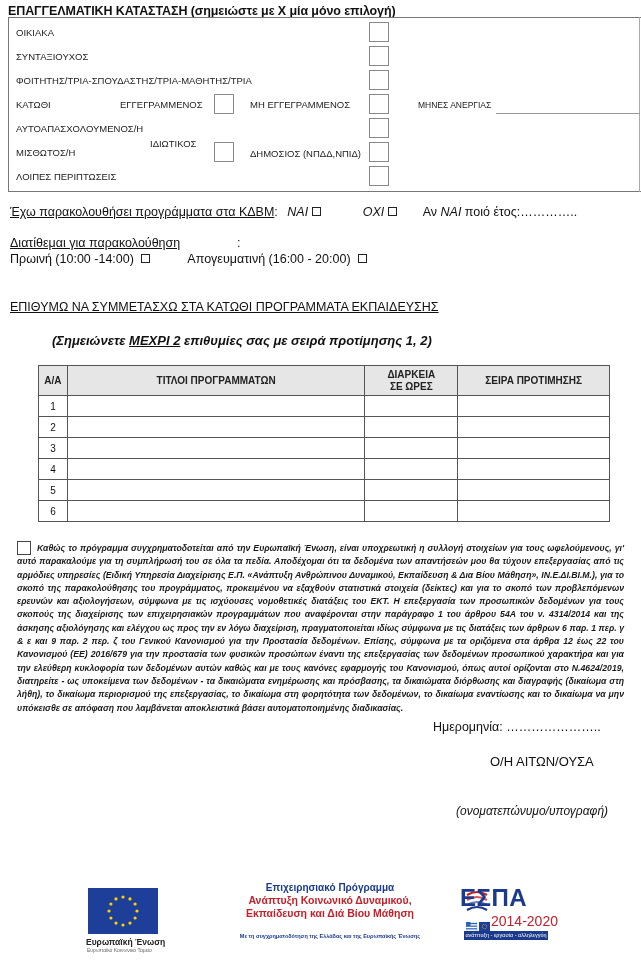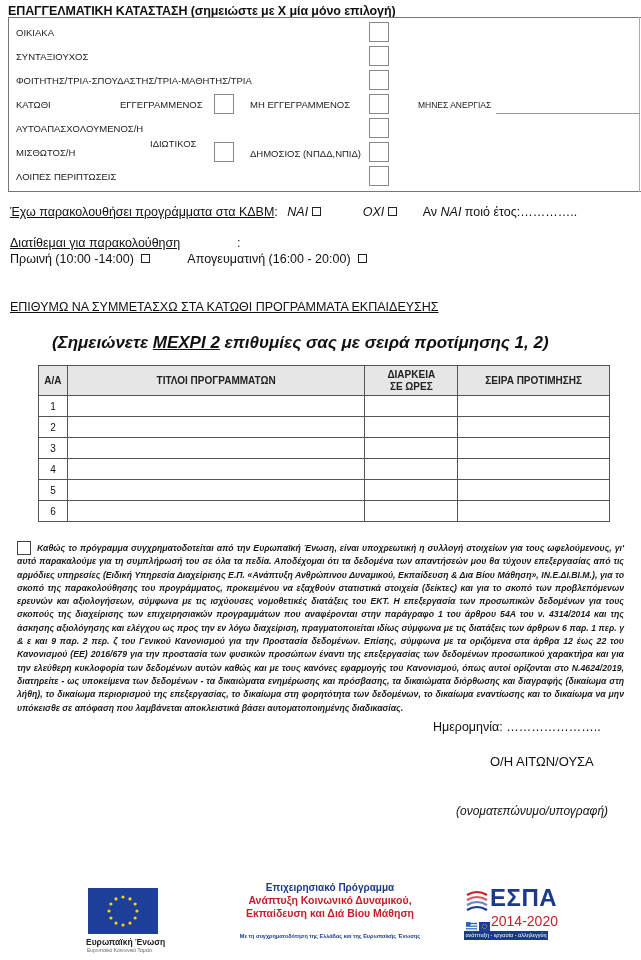--- a/index.html
+++ b/index.html
@@ -17,21 +17,21 @@
   .months-line { left: 496px; top: 113px; width: 144px; height: 1px; background: #999; }
 
   
   .line-text { font-size: 12.5px; white-space: nowrap; color: #111; }
   .u { text-decoration: underline; }
   .i { font-style: italic; }
   .sq { display: inline-block; width: 9px; height: 9px; border: 1.2px solid #222; margin-left: 4px; vertical-align: 0px; }
 
   
   .prog-title { left: 10px; top: 300px; font-size: 12.5px; text-decoration: underline; white-space: nowrap; }
-  .prog-sub { left: 52px; top: 333px; font-size: 17px; font-weight: bold; font-style: italic; white-space: nowrap; }
+  .prog-sub { left: 52px; top: 333px; font-size: 13px; font-weight: bold; font-style: italic; white-space: nowrap; }
   table.prog { position: absolute; left: 38px; top: 365px; width: 572px; border-collapse: collapse; }
   table.prog th, table.prog td { border: 1.2px solid #555; font-size: 10px; text-align: center; font-weight: normal; }
   table.prog th { background: #e6e6e6; height: 30px; font-weight: bold; color: #222; line-height: 12px; }
   table.prog td { height: 21px; }
   .c1 { width: 29px; } .c2 { width: 298px; } .c3 { width: 93px; } .c4 { width: 152px; }
 
   
   .consent-box { left: 17px; top: 541px; width: 14px; height: 14px; border: 1.3px solid #444; }
   .consent-text { left: 17px; top: 542px; width: 607px; font-size: 8.7px; font-style: italic; font-weight: bold; line-height: 13.3px; text-align: justify; color: #1a1a1a; text-indent: 20px; }
 
@@ -43,21 +43,21 @@
   
   .eu-flag { left: 88px; top: 888px; width: 70px; height: 46px; background: #1d3f99; }
   .eu-flag svg { display: block; }
   .eu-name { left: 86px; top: 937px; font-size: 8.5px; font-weight: bold; color: #222; white-space: nowrap; }
   .eu-fund { left: 87px; top: 947px; font-size: 5px; color: #666; white-space: nowrap; }
   .op-1 { left: 210px; top: 882px; width: 240px; text-align: center; font-size: 10px; font-weight: bold; color: #1b3a8c; }
   .op-2 { left: 210px; top: 894px; width: 240px; text-align: center; font-size: 10.5px; font-weight: bold; color: #c4202a; }
   .op-3 { left: 210px; top: 907px; width: 240px; text-align: center; font-size: 10.5px; font-weight: bold; color: #c4202a; }
   .op-4 { left: 200px; top: 933px; width: 260px; text-align: center; font-size: 5.5px; font-weight: bold; color: #1b3a8c; white-space: nowrap; }
   .espa-waves { left: 466px; top: 890px; width: 22px; height: 24px; }
-  .espa-word { left: 490px; top: 884px; font-size: 24px; font-weight: bold; color: #1b3a8c; letter-spacing: 0.5px; }
+  .espa-word { left: 460px; top: 884px; font-size: 24px; font-weight: bold; color: #1b3a8c; letter-spacing: 0.5px; }
   .espa-flags { left: 466px; top: 917px; width: 24px; height: 9px; }
   .espa-years { left: 491px; top: 913px; font-size: 14px; color: #c4202a; font-weight: normal; }
   .espa-bar { left: 464px; top: 931px; width: 84px; height: 9px; background: #1b3a8c; color: #fff; font-size: 5.5px; text-align: center; line-height: 9px; white-space: nowrap; }
 </style>
 </head>
 <body>
 
 <div class="abs sec-title">ΕΠΑΓΓΕΛΜΑΤΙΚΗ ΚΑΤΑΣΤΑΣΗ  (σημειώστε με Χ μία μόνο επιλογή)</div>
 
 <div class="abs status-box">

